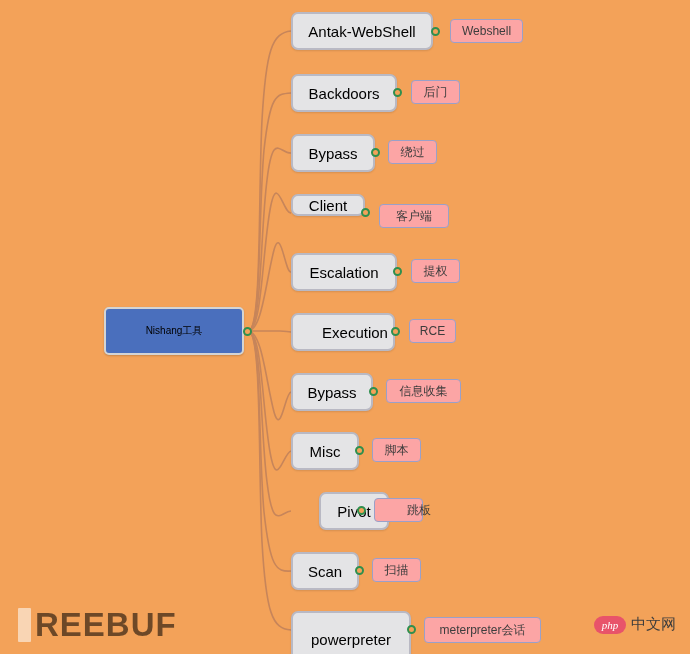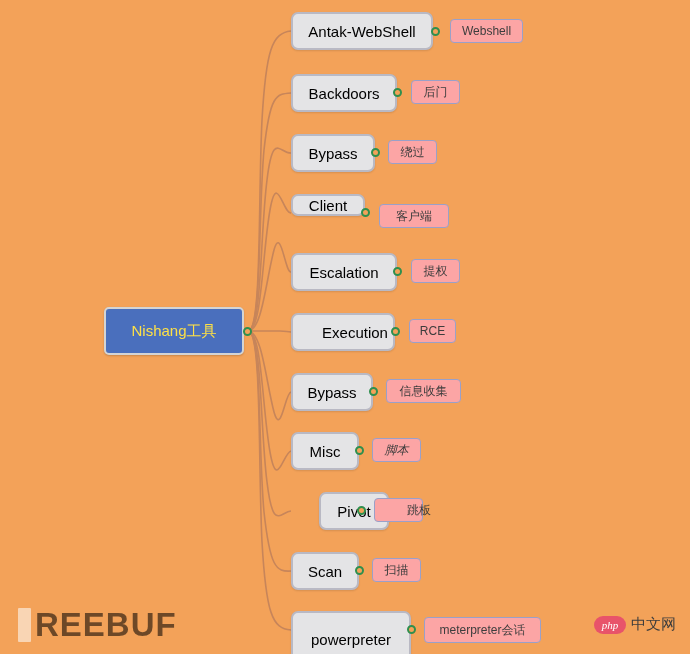--- a/index.html
+++ b/index.html
@@ -33,22 +33,22 @@
     box-sizing: border-box;
     display: flex;
     align-items: center;
     justify-content: center;
     border-radius: 6px;
     white-space: nowrap;
   }
   .root-node {
     background: #4a6fbd;
     border: 2px solid #d4d4d4;
-    color: #fde047;
-    font-size: 15px;
+    color: #000000;
+    font-size: 10px;
     border-radius: 5px;
     box-shadow: 0 1px 2px rgba(0,0,0,0.18);
   }
   .branch-node {
     background: #e4e4e6;
     border: 2px solid #b9b9c4;
     color: #000000;
     font-size: 15px;
     border-radius: 7px;
     box-shadow: 0 1px 2px rgba(0,0,0,0.12);
@@ -198,21 +198,21 @@
   </div>
   <div class="conn-dot" style="left:369px; top:387px;"></div>
   <div class="node leaf-node" style="left:386px; top:379px; width:75px; height:24px;">
     <span>信息收集</span>
   </div>
 
   <div class="node branch-node" style="left:291px; top:432px; width:68px; height:38px;">
     <span>Misc</span>
   </div>
   <div class="conn-dot" style="left:355px; top:446px;"></div>
-  <div class="node leaf-node" style="left:372px; top:438px; width:49px; height:24px;font-style:italic;">
+  <div class="node leaf-node" style="left:372px; top:438px; width:49px; height:24px;">
     <span>脚本</span>
   </div>
 
   <div class="node branch-node" style="left:291px; top:492px; width:70px; height:38px;margin-left:28px;">
     <span>Pivot</span>
   </div>
   <div class="conn-dot" style="left:357px; top:506px;"></div>
   <div class="node leaf-node" style="left:374px; top:498px; width:49px; height:24px;padding-left:41px;">
     <span>跳板</span>
   </div>

